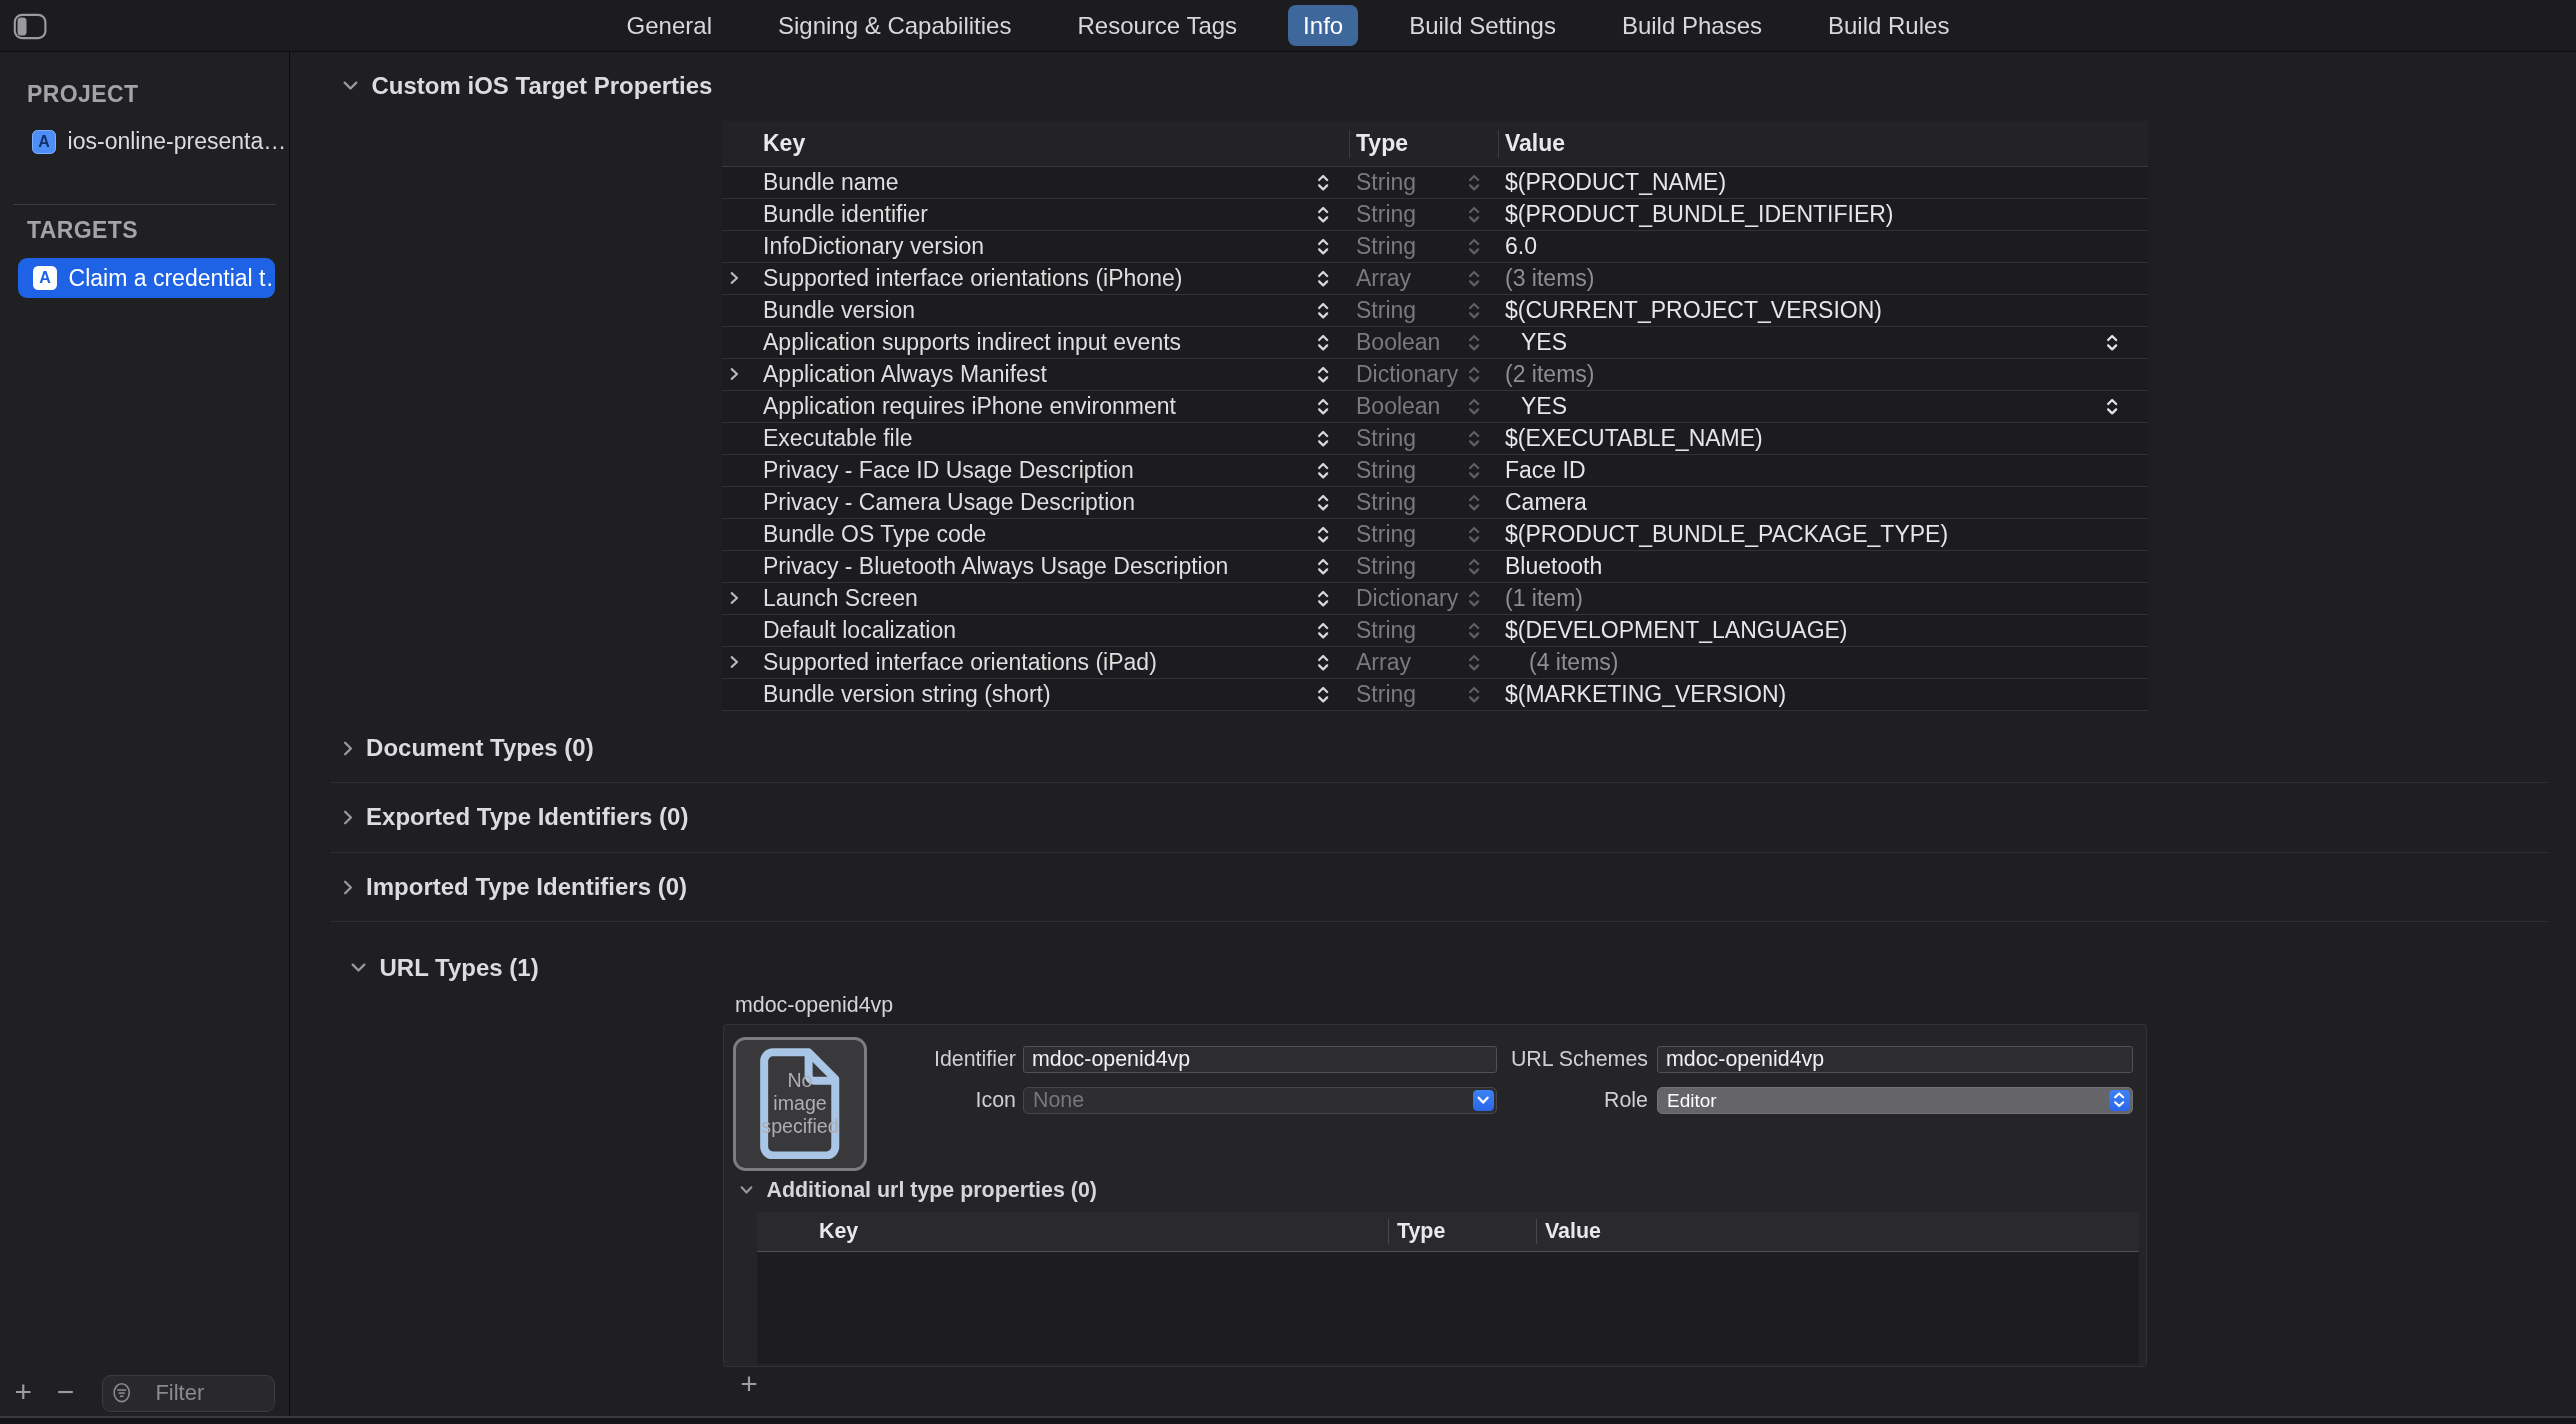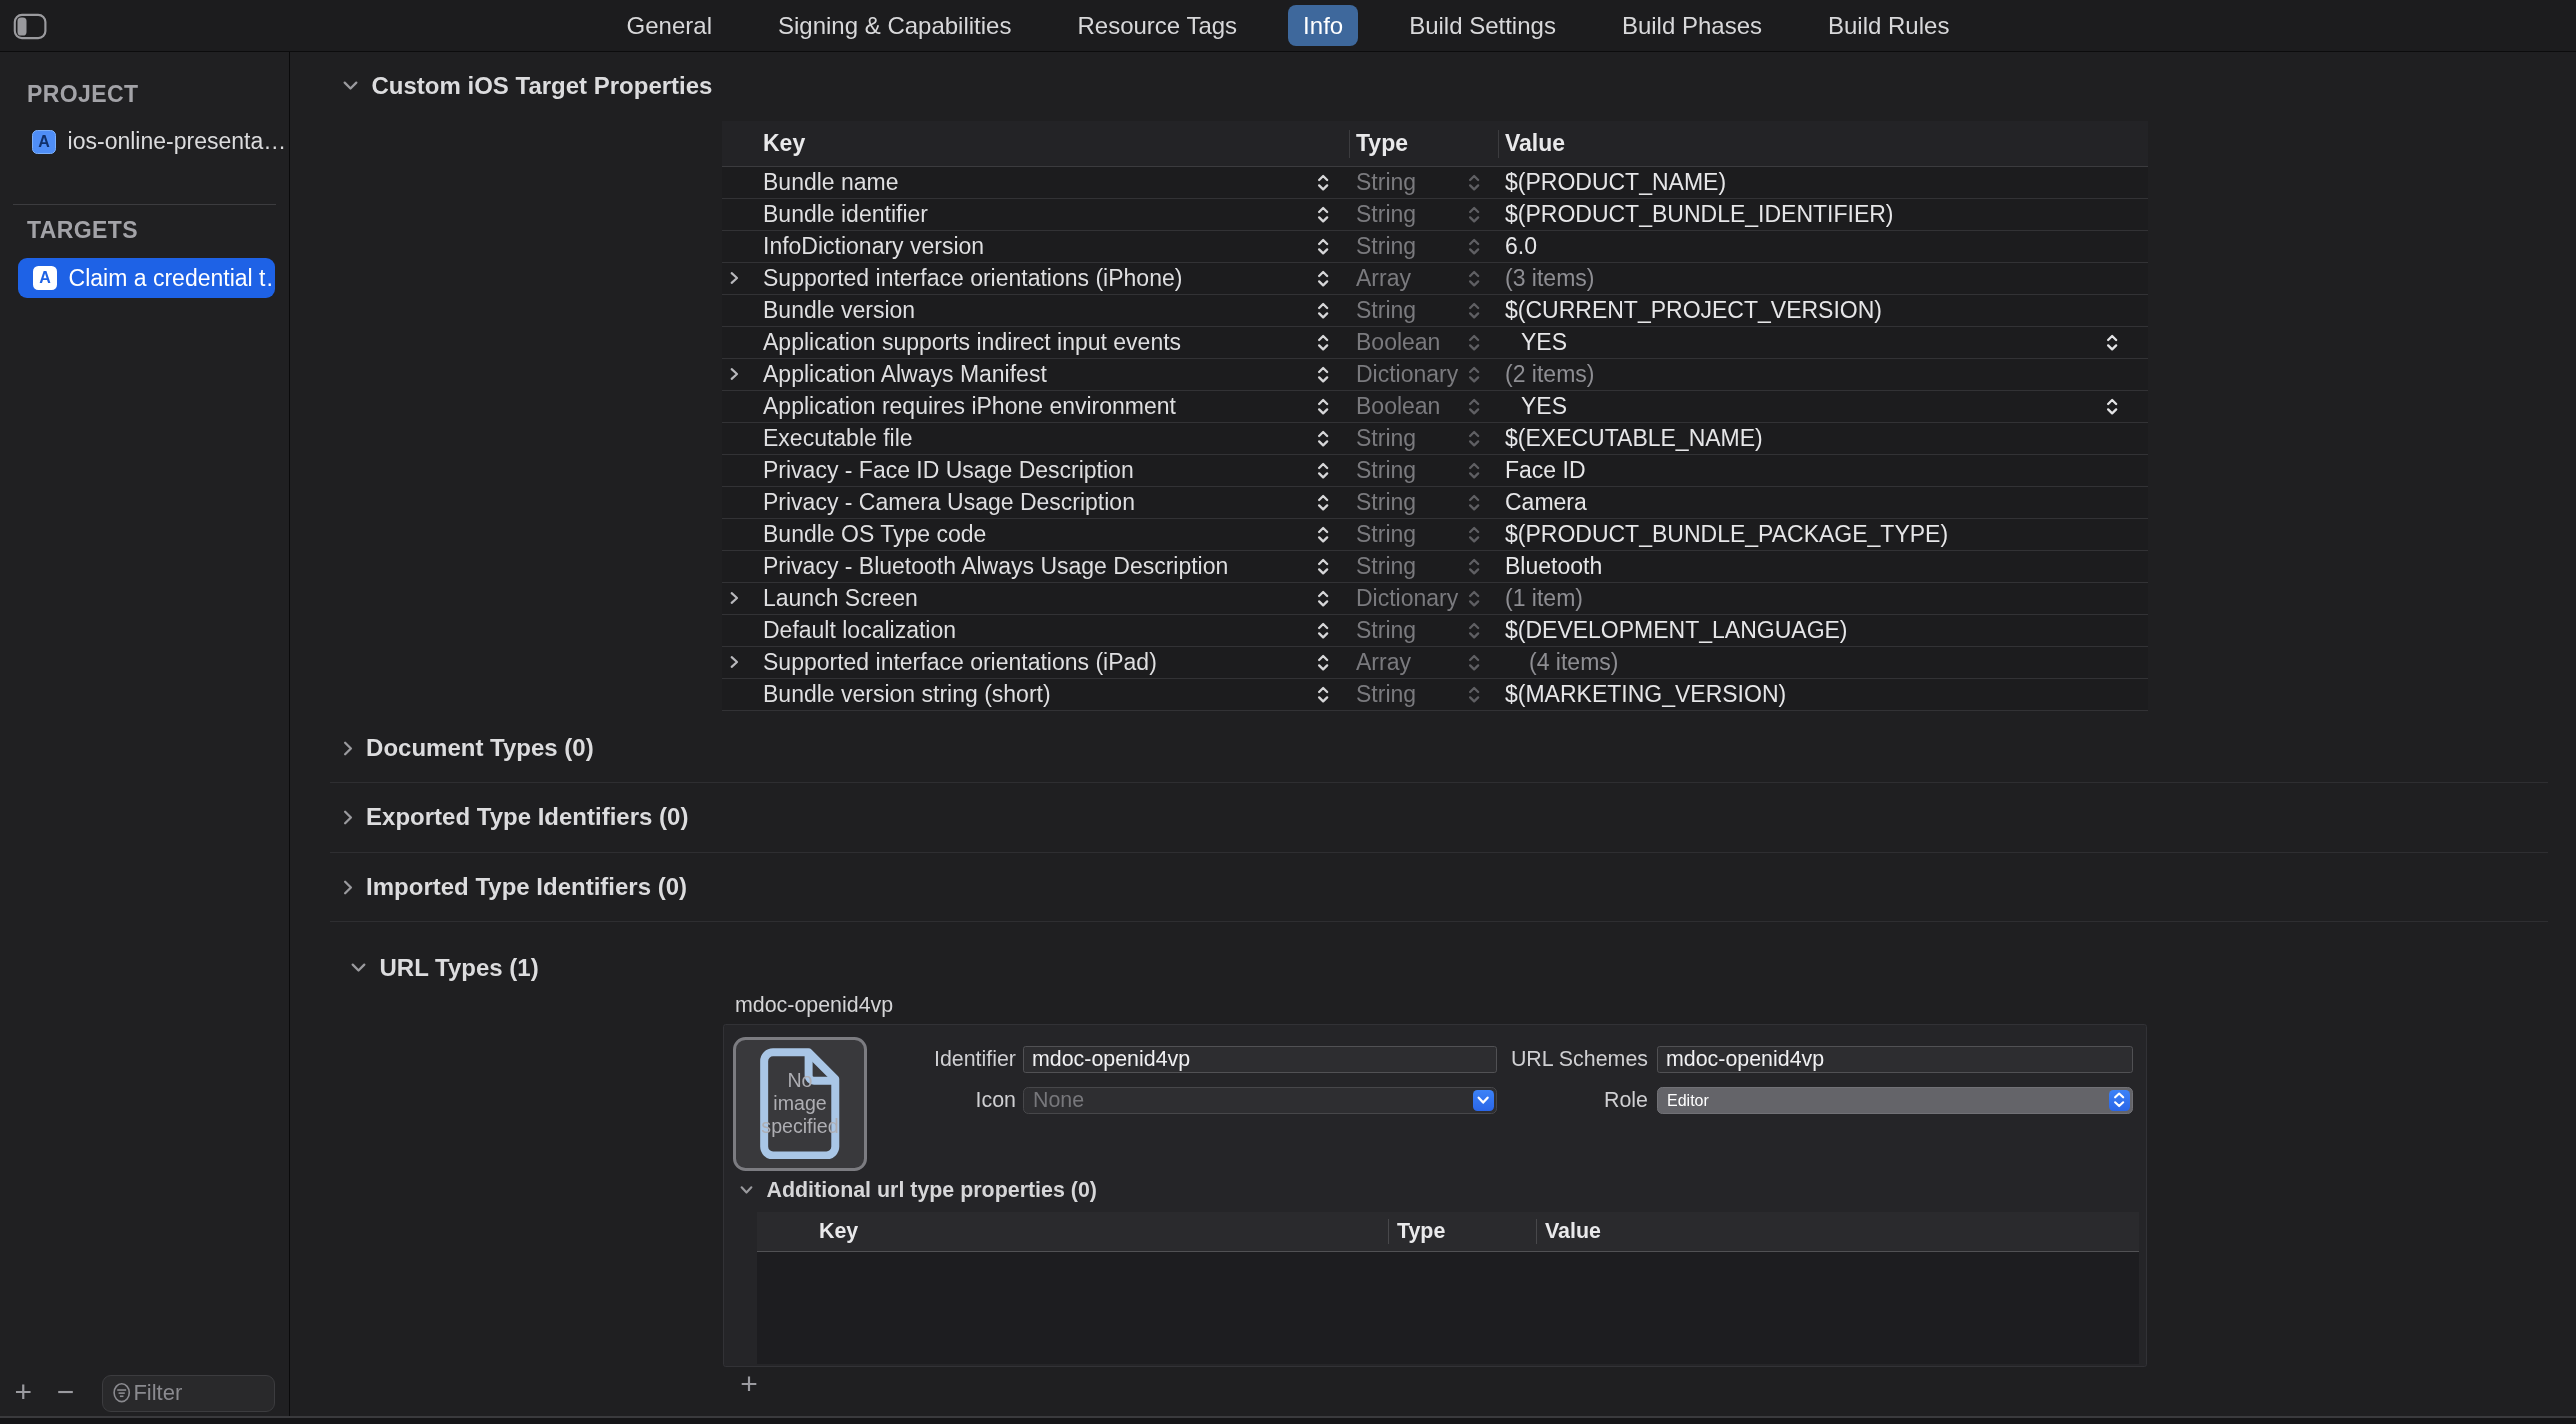--- a/index.html
+++ b/index.html
@@ -20,21 +20,21 @@
   .side-section-label{position:absolute;left:27px;font-size:23px;font-weight:bold;color:#a3a3a8;letter-spacing:0.4px;}
   .side-item{position:absolute;display:flex;align-items:center;gap:11.6px;font-size:23px;color:#dcdcde;}
   .app-icon{width:24px;height:24px;border-radius:5.3px;display:flex;align-items:center;justify-content:center;font-weight:bold;font-size:16px;flex:0 0 auto;}
   .app-icon.blue{background:#4f8ef7;color:#10306b;border:1.3px solid #7db0fa;box-sizing:border-box;}
   .app-icon.white{background:#ffffff;color:#1e62e6;}
   .side-divider{position:absolute;left:13.4px;width:263px;height:0.9px;background:#3c3c3f;}
   .target-pill{position:absolute;left:18px;top:206px;width:257px;height:40px;border-radius:9px;background:#1e62e6;display:flex;align-items:center;gap:11.6px;padding-left:15px;box-sizing:border-box;color:#fff;font-size:23px;}
   .pill-label{white-space:nowrap;overflow:hidden;}
   .side-bottombar{position:absolute;left:0;bottom:7.1px;width:290px;height:46px;}
   .pm-btn{position:absolute;top:0;width:27px;height:41px;color:#9b9ba0;font-size:30px;line-height:39px;text-align:center;font-weight:300;}
-  .filter-field{position:absolute;left:102px;top:2.7px;width:173px;height:37px;border-radius:9px;background:#29292b;border:0.9px solid #3c3c3f;box-sizing:border-box;display:flex;align-items:center;gap:1px;padding-left:8px;}
+  .filter-field{position:absolute;left:102px;top:2.7px;width:173px;height:37px;border-radius:9px;background:#29292b;border:0.9px solid #3c3c3f;box-sizing:border-box;display:flex;align-items:center;gap:23px;padding-left:8px;}
   .filter-text{font-size:22px;color:#8a8a8f;}
   
   .content{position:absolute;left:291px;top:52px;width:2285px;height:1366px;}
   .disclosure{display:inline-block;}
   .section-head{position:absolute;display:flex;align-items:center;gap:12.5px;font-size:24px;font-weight:bold;color:#dcdcde;}
   .hr-sep{position:absolute;left:39px;width:2218px;height:0.9px;background:#2e2e31;}
   
   .ptable{position:absolute;left:431px;top:69px;width:1426px;background:#1c1c1e;}
   .ptable-head{position:relative;height:45px;background:#232326;border-bottom:0.9px solid #3b3b3e;}
   .pth{position:absolute;top:0;height:45px;line-height:45px;font-size:23px;font-weight:bold;color:#e9e9eb;}
@@ -53,21 +53,21 @@
   
   .url-item-name{position:absolute;left:444px;top:941px;font-size:21.4px;color:#d4d4d6;}
   .url-card{position:absolute;left:432px;top:972px;width:1424px;height:343px;background:#252528;border:0.9px solid #323236;border-radius:2.7px;box-sizing:border-box;}
   .img-well{position:absolute;left:9px;top:11.6px;width:134px;height:134px;border-radius:12.5px;border:3.6px solid #7c7c81;background:#39393c;box-sizing:border-box;display:flex;align-items:center;justify-content:center;}
   .img-well .doc{position:absolute;left:21.4px;top:7.1px;}
   .img-well .no-img{position:relative;z-index:2;font-size:19.6px;line-height:23px;color:#aeaeb3;text-align:center;}
   .fld-label{position:absolute;font-size:21.4px;color:#cfcfd2;text-align:right;height:27px;line-height:27px;}
   .txt-field{position:absolute;height:27px;background:#2d2d30;border:0.9px solid #515154;border-radius:2.7px;box-sizing:border-box;font-size:21.4px;color:#f0f0f2;line-height:25px;padding-left:8px;}
   .combo{position:absolute;height:27px;background:#2e2e31;border:0.9px solid #47474a;border-radius:5.3px;box-sizing:border-box;font-size:21.4px;color:#77777b;line-height:25px;padding-left:9px;}
   .combo .blue-btn{position:absolute;right:1.8px;top:1.8px;width:21.4px;height:21.4px;border-radius:4.5px;background:linear-gradient(#3c82f7,#2a66e8);display:flex;align-items:center;justify-content:center;}
-  .popup{position:absolute;height:27px;background:#646469;border:0.9px solid #717176;border-radius:5.3px;box-sizing:border-box;font-size:16px;color:#ffffff;line-height:25px;padding-left:9px;}
+  .popup{position:absolute;height:27px;background:#646469;border:0.9px solid #717176;border-radius:5.3px;box-sizing:border-box;font-size:19px;color:#ffffff;line-height:25px;padding-left:9px;}
   .popup .blue-btn{position:absolute;right:1.8px;top:1.8px;width:21.4px;height:21.4px;border-radius:4.5px;background:linear-gradient(#3c82f7,#2a66e8);display:flex;align-items:center;justify-content:center;}
   .add-head{position:absolute;left:15px;top:153px;display:flex;align-items:center;gap:12.5px;font-size:21.4px;font-weight:600;color:#d6d6d8;}
   .itable{position:absolute;left:33px;top:187px;width:1382px;height:152px;background:#1d1d20;}
   .itable-head{position:relative;height:39px;background:#2a2a2d;border-bottom:1.8px solid #515154;}
   .ith{position:absolute;top:0;height:39px;line-height:39px;font-size:21.4px;font-weight:bold;color:#e9e9eb;}
   .ith-tick{position:absolute;top:7.1px;height:25px;width:0.9px;background:#48484b;}
   .itable-empty{position:absolute;left:0;top:41px;width:100%;height:111px;display:flex;align-items:center;justify-content:center;font-size:22px;color:#96969b;}
   .card-add{position:absolute;left:442px;top:1317px;font-size:30px;font-weight:300;color:#9b9ba0;width:32px;height:32px;line-height:30px;text-align:center;}
   .bottom-line{position:absolute;left:0;top:1416px;width:2576px;height:1.8px;background:#3a3a3d;}
   .below-line{position:absolute;left:0;top:1418px;width:2576px;height:6.2px;background:#151517;}

